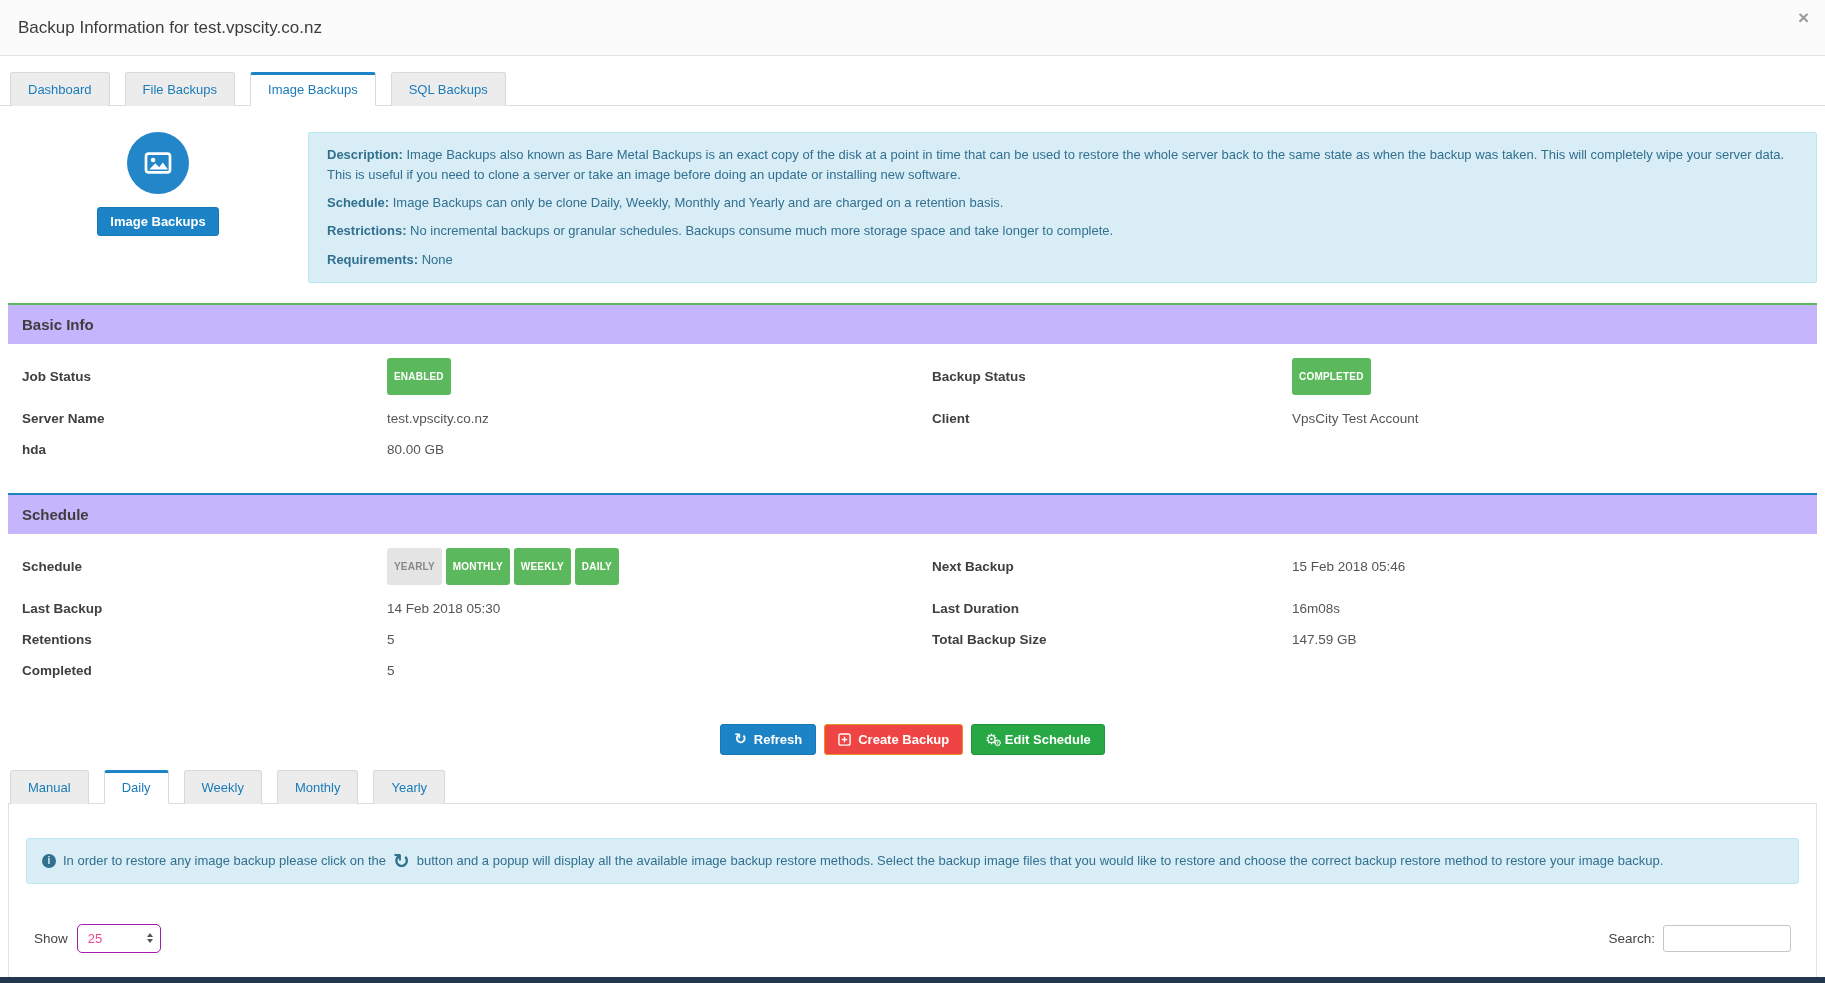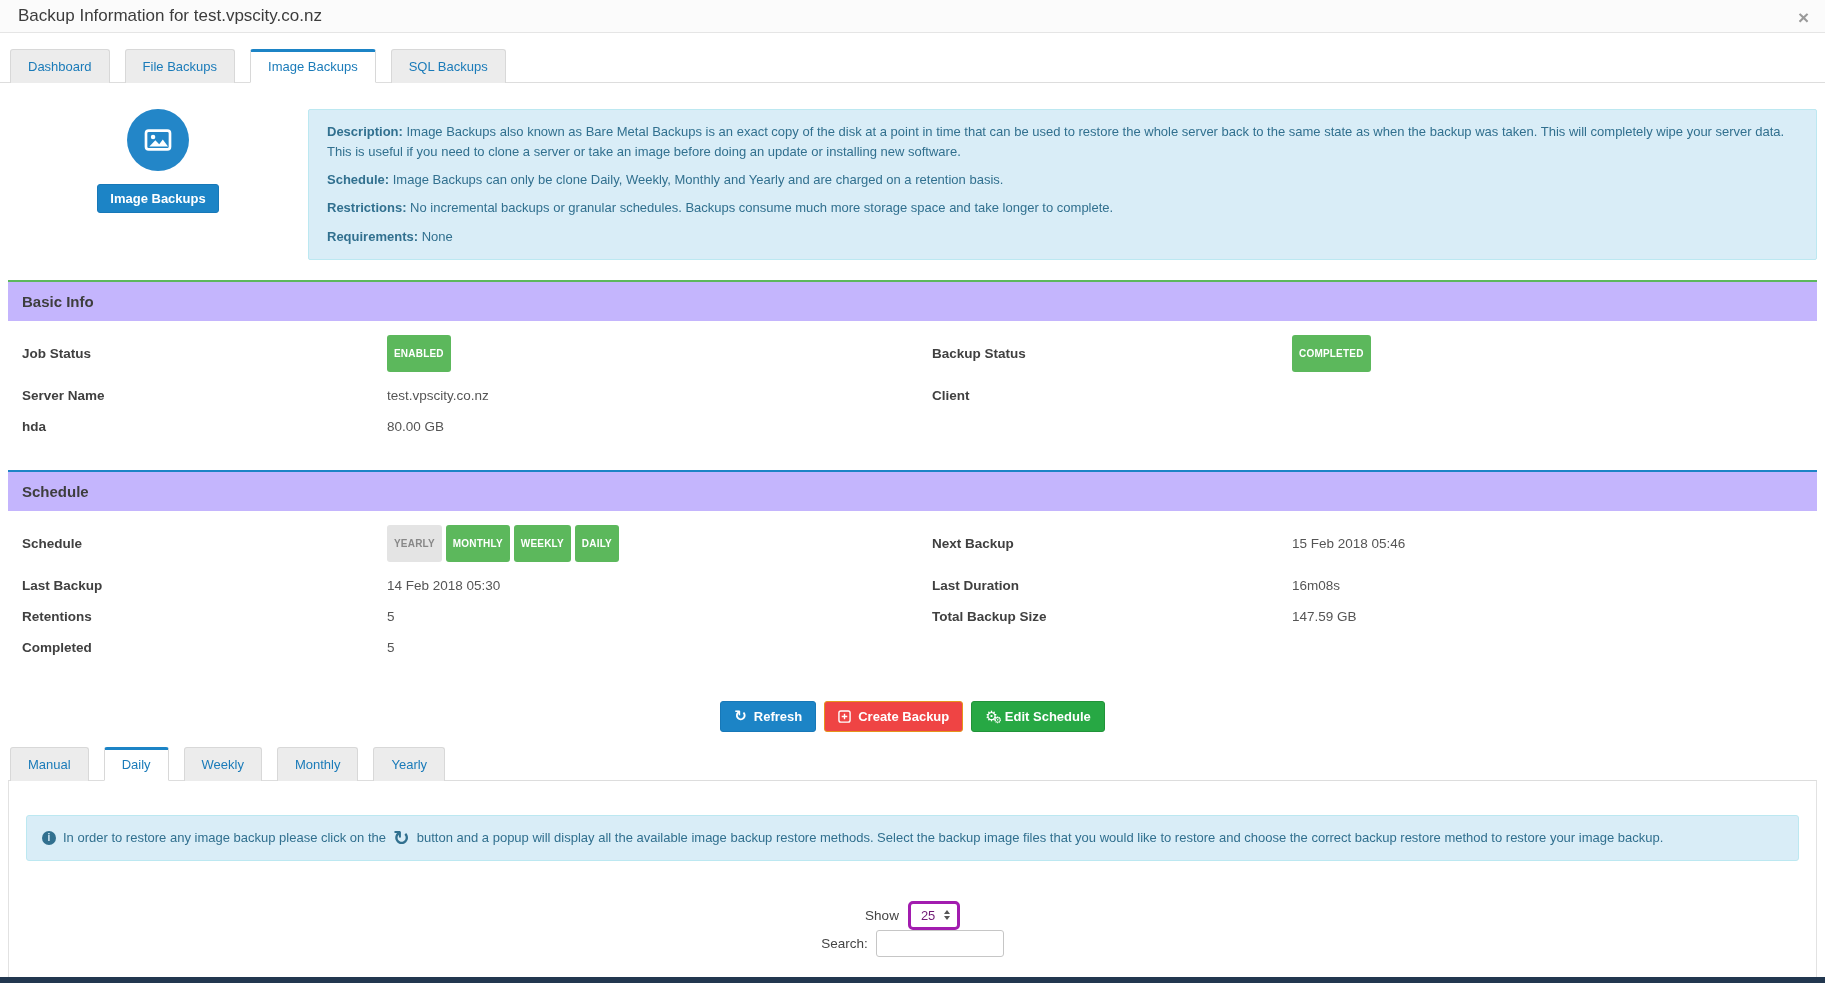--- a/index.html
+++ b/index.html
@@ -8,21 +8,21 @@
     font-family: "Liberation Sans", sans-serif;
     background: #ffffff;
     color: #555;
     position: relative;
     overflow: hidden;
   }
   .clickable { cursor: pointer; }
 
   
   .modal-header {
-    height: 33px;
+    height: 56px;
     background: #fbfbfb;
     border-bottom: 1px solid #e5e5e5;
     display: flex;
     align-items: center;
     padding: 0 18px;
     position: relative;
   }
   .modal-title { font-size: 17px; color: #3c3c3c; font-weight: 400; }
   .close-x {
     position: absolute; right: 16px; top: 8px;
@@ -134,28 +134,28 @@
   }
   .info-icon {
     display: inline-block; width: 14px; height: 14px; flex-shrink: 0;
     border-radius: 50%; background: #31708f; color: #d9edf7;
     font-size: 10px; font-weight: bold; text-align: center; line-height: 14px;
   }
   .info-icon::after { content: "i"; }
   .alert-refresh { font-family: "DejaVu Sans", sans-serif; font-weight: bold; font-size: 20px; line-height: 1; color: #31708f; }
 
   
-  .table-controls { display: flex; justify-content: space-between; align-items: center; margin: 40px 8px 0; font-size: 13.5px; color: #444; flex-direction: column; }
+  .table-controls { display: flex; justify-content: space-between; align-items: center; margin: 40px 8px 0; font-size: 13.5px; color: #444; }
   .ctrl-left, .ctrl-right { display: flex; align-items: center; }
   .fake-select {
-    width: 52px; height: 29px;
-    border: 3px solid #a21caf; border-radius: 5px; background: #fff;
+    width: 84px; height: 29px;
+    border: 1px solid #a21caf; border-radius: 5px; background: #fff;
     display: inline-flex; align-items: center; justify-content: space-between;
     padding: 0 7px 0 10px; margin-left: 9px;
-    font-size: 13px; color: #701a75;
+    font-size: 13px; color: #ec4899;
   }
   .stepper { display: flex; flex-direction: column; gap: 2px; }
   .tri-up    { width: 0; height: 0; border-left: 3.5px solid transparent; border-right: 3.5px solid transparent; border-bottom: 4.5px solid #555; }
   .tri-down  { width: 0; height: 0; border-left: 3.5px solid transparent; border-right: 3.5px solid transparent; border-top: 4.5px solid #555; }
   .search-input {
     width: 128px; height: 27px;
     border: 1px solid #c6c6c6; border-radius: 3px;
     margin-left: 8px; padding: 0 7px; font-size: 13px;
     font-family: "Liberation Sans", sans-serif;
     outline: none;
@@ -232,20 +232,21 @@
     <div class="info-row">
       <span class="info-label">Job Status</span>
       <span class="info-value"><span class="badge">ENABLED</span></span>
       <span class="info-label">Backup Status</span>
       <span class="info-value"><span class="badge">COMPLETED</span></span>
     </div>
     <div class="info-row">
       <span class="info-label">Server Name</span>
       <span class="info-value">test.vpscity.co.nz</span>
       <span class="info-label">Client</span>
+      <span class="info-value">VpsCity Test Account</span>
     </div>
     <div class="info-row">
       <span class="info-label">hda</span>
       <span class="info-value">80.00 GB</span>
       <span></span>
         <span></span>
     </div>
   </div>
 </div>
 

